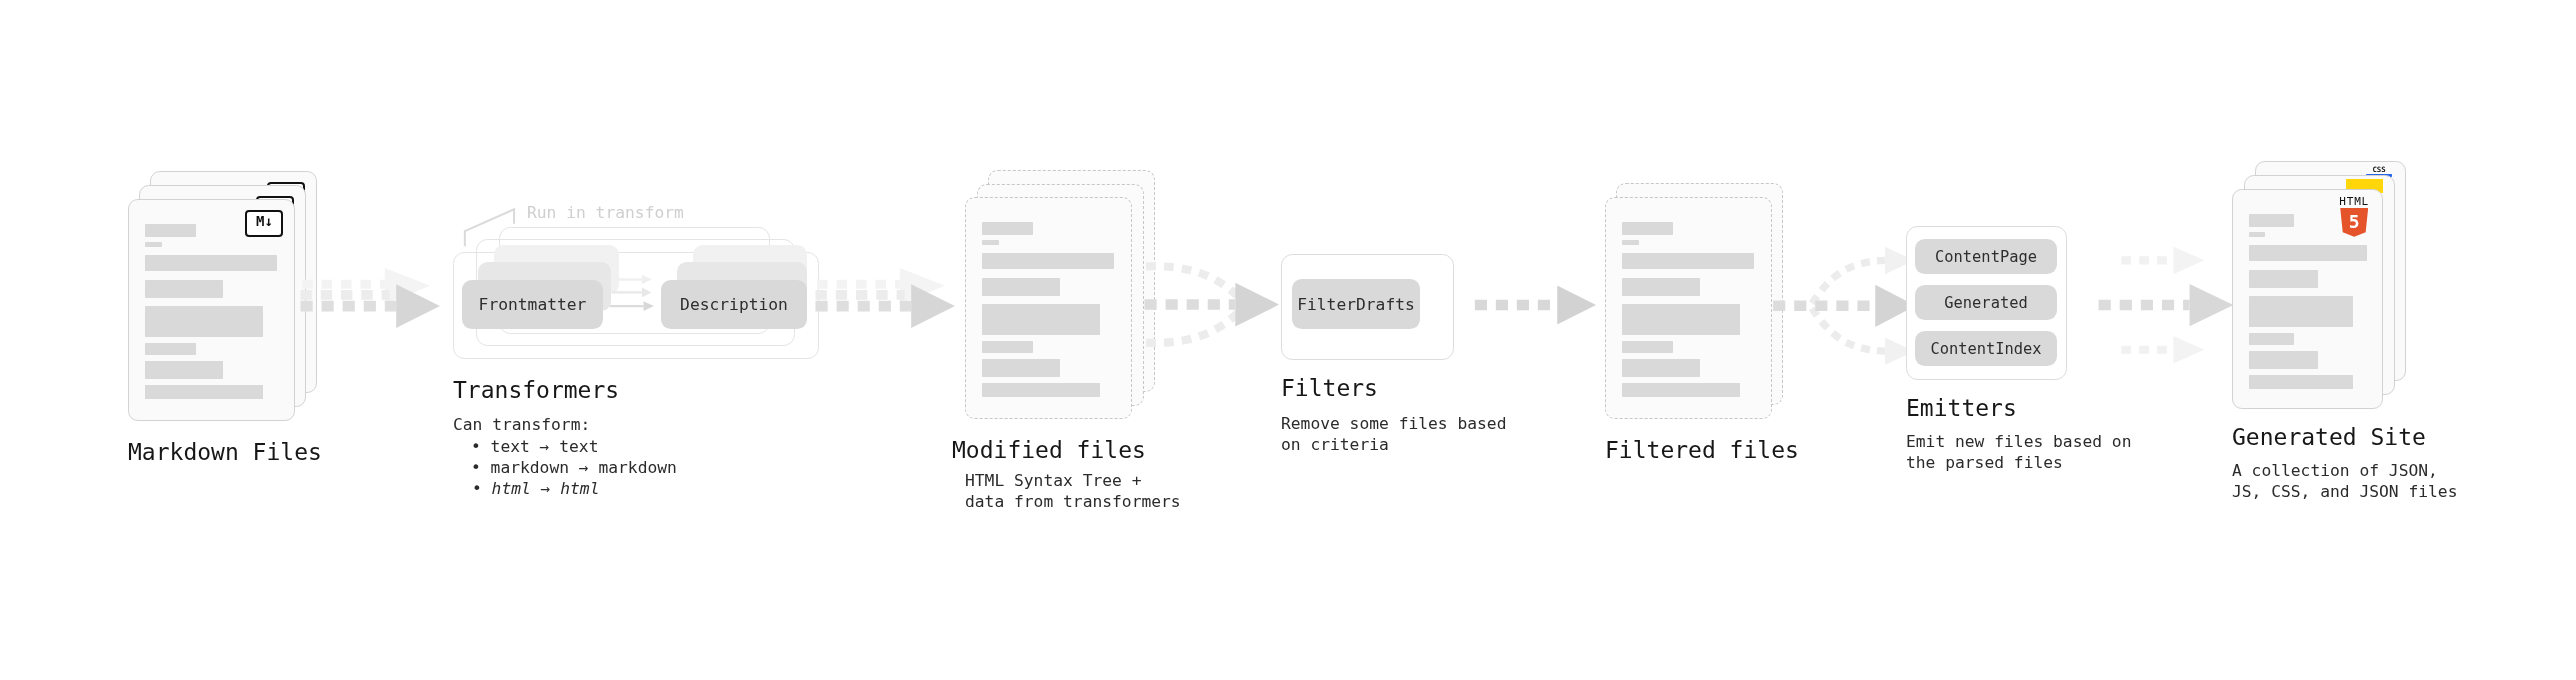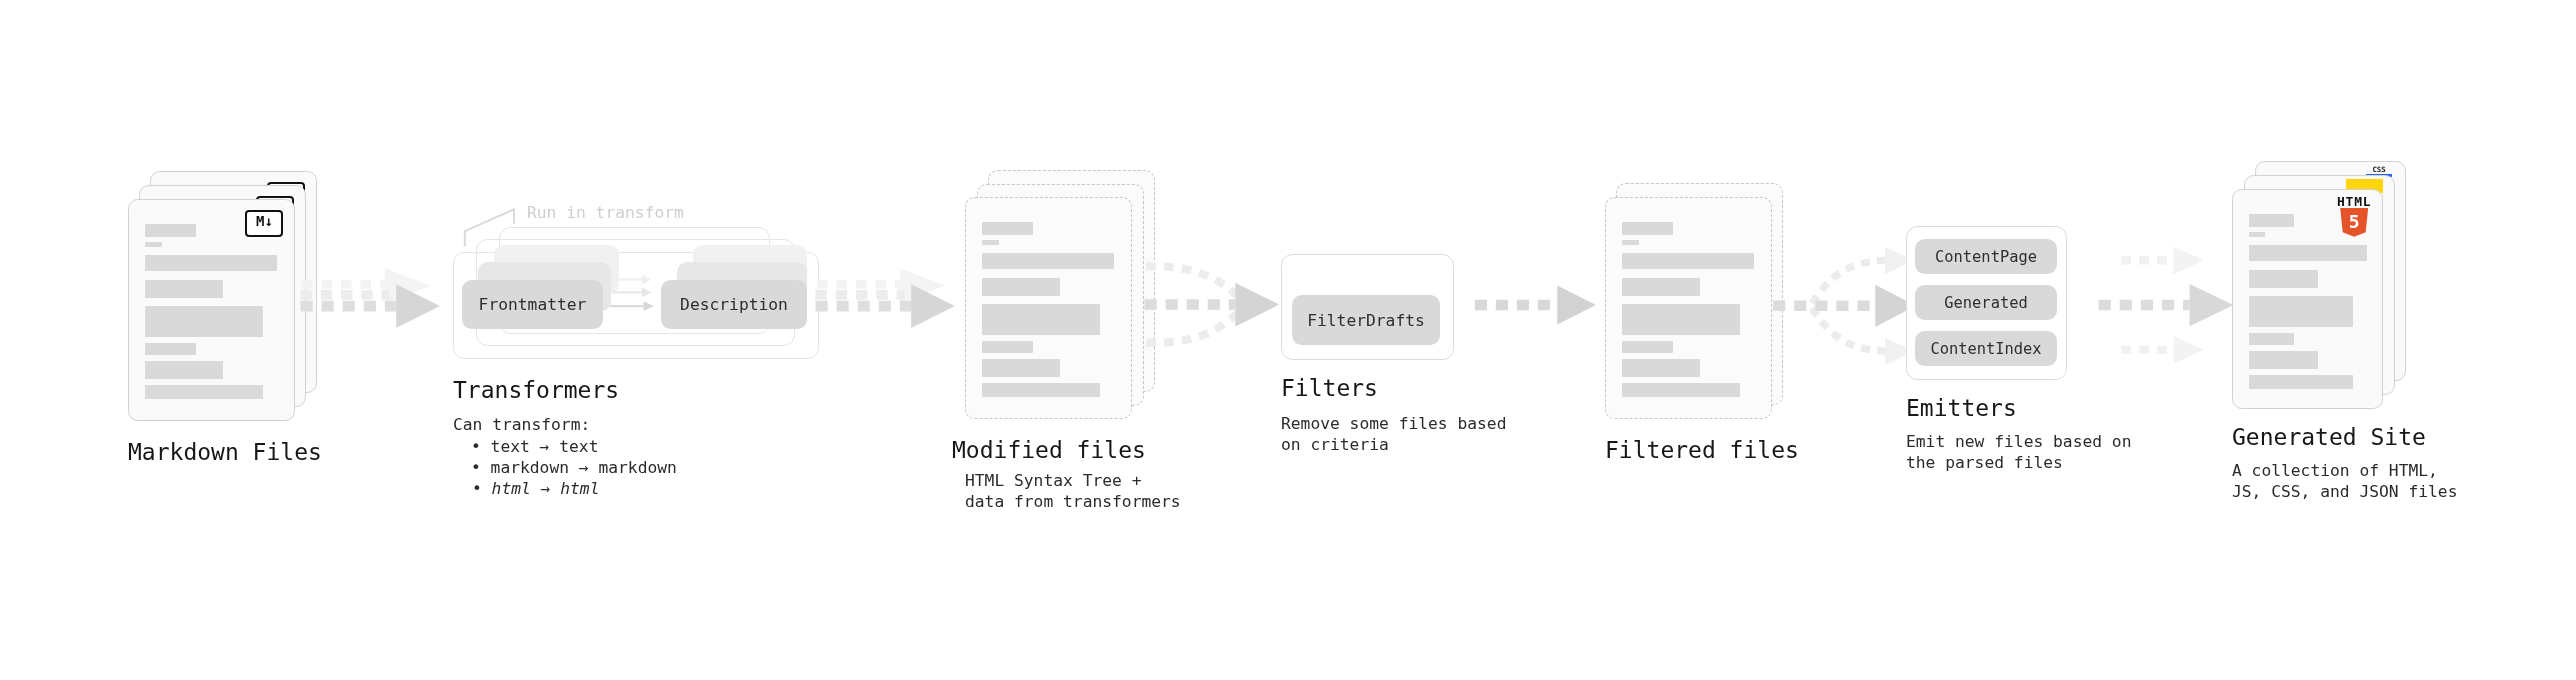--- a/index.html
+++ b/index.html
@@ -11,21 +11,21 @@
   .card{position:absolute;width:167px;height:222px;background:#fafafa;
         border:1.6px solid #d2d2d2;border-radius:9.8px;box-sizing:border-box;}
   .card.dashed{border:1.6px dashed #c6c6c6;background:#fbfbfb;}
   .bar{position:absolute;left:16.3px;background:#d9d9d9;border-radius:0.8px;}
   
   .md-badge{position:absolute;top:9.8px;right:10.6px;width:34px;height:23px;
             border:2.4px solid #111;border-radius:4.1px;background:#fff;
             font-weight:bold;font-size:14px;line-height:18.7px;text-align:center;color:#111;}
   
   .html5{position:absolute;top:8.1px;right:9.8px;width:36px;text-align:center;}
-  .html5 .word{font-size:13px;font-weight:bold;letter-spacing:0.8px;color:#111;line-height:8.1px;}
+  .html5 .word{font-size:11px;font-weight:normal;letter-spacing:0.8px;color:#111;line-height:8.1px;}
   .html5 .shield{width:28px;height:29px;margin:1.6px auto 0;background:#e5532a;
       clip-path:polygon(0 0,100% 0,91% 84%,50% 100%,9% 84%);
       color:#fff;font-weight:bold;font-size:18px;line-height:28px;}
   .css-badge{position:absolute;top:4px;right:13px;width:26px;text-align:center;}
   .css-badge .word{font-size:7.3px;font-weight:800;color:#111;line-height:7.3px;}
   .css-badge .under{height:3.3px;background:#2463eb;margin-top:0.8px;border-radius:0.8px;}
   .js-badge{position:absolute;top:3.3px;right:11.4px;width:37px;height:14px;background:#ffd60a;}
   
   .obox{position:absolute;border:1.6px solid #e4e4e4;border-radius:11.4px;background:transparent;box-sizing:border-box;}
   .obox.solidbg{background:#fff;border-color:#dcdcdc;}
@@ -138,21 +138,21 @@
   <div class="body-text" style="left:965px;top:491px;">data from transformers</div>
 
   <svg style="left:1138px;top:242px;" width="150" height="126" viewBox="0 0 185 155">
     <path d="M 10,30 C 60,28 95,40 122,66" fill="none" stroke="#ececec" stroke-width="10" stroke-dasharray="12 10"></path>
     <path d="M 10,124 C 60,126 95,114 122,88" fill="none" stroke="#ececec" stroke-width="10" stroke-dasharray="12 10"></path>
     <line x1="8" y1="77" x2="120" y2="77" stroke="#dcdcdc" stroke-width="13" stroke-dasharray="15 11"></line>
     <polygon points="120,50 174,77 120,104" fill="#d4d4d4"></polygon>
   </svg>
 
   <div class="obox solidbg" style="left:1281px;top:254px;width:173px;height:106px;"></div>
-  <div class="pill" style="left:1292px;top:279px;width:148px;height:50px;margin-top:16px;">FilterDrafts</div>
+  <div class="pill" style="left:1292px;top:279px;width:128px;height:50px;">FilterDrafts</div>
   <div class="h1" style="left:1281px;top:375px;">Filters</div>
   <div class="body-text" style="left:1281px;top:413px;">Remove some files based</div>
   <div class="body-text" style="left:1281px;top:434px;">on criteria</div>
 
   <svg style="left:1468px;top:284px;" width="130" height="42" viewBox="0 0 160 52">
     <line x1="8" y1="26" x2="110" y2="26" stroke="#d8d8d8" stroke-width="13" stroke-dasharray="15 11"></line>
     <polygon points="110,2 158,26 110,50" fill="#d2d2d2"></polygon>
   </svg>
 
   <div>
@@ -219,17 +219,17 @@
           <div class="bar" style="top: 55px; height: 16.3px; width: 118px;"></div>
           <div class="bar" style="top: 80px; height: 18px; width: 69px;"></div>
           <div class="bar" style="top: 106px; height: 31px; width: 104px;"></div>
           <div class="bar" style="top: 143px; height: 12.2px; width: 45px;"></div>
           <div class="bar" style="top: 161px; height: 18px; width: 69px;"></div>
           <div class="bar" style="top: 185px; height: 14px; width: 104px;"></div>
         </div>
     </div>
   </div>
   <div class="h1" style="left:2232px;top:424px;">Generated Site</div>
-  <div class="body-text" style="left:2232px;top:460px;">A collection of HTML,</div>
+  <div class="body-text" style="left:2232px;top:460px;">A collection of JSON,</div>
   <div class="body-text" style="left:2232px;top:481px;">JS, CSS, and JSON files</div>
 
 </div>
 
 
 </body></html>

